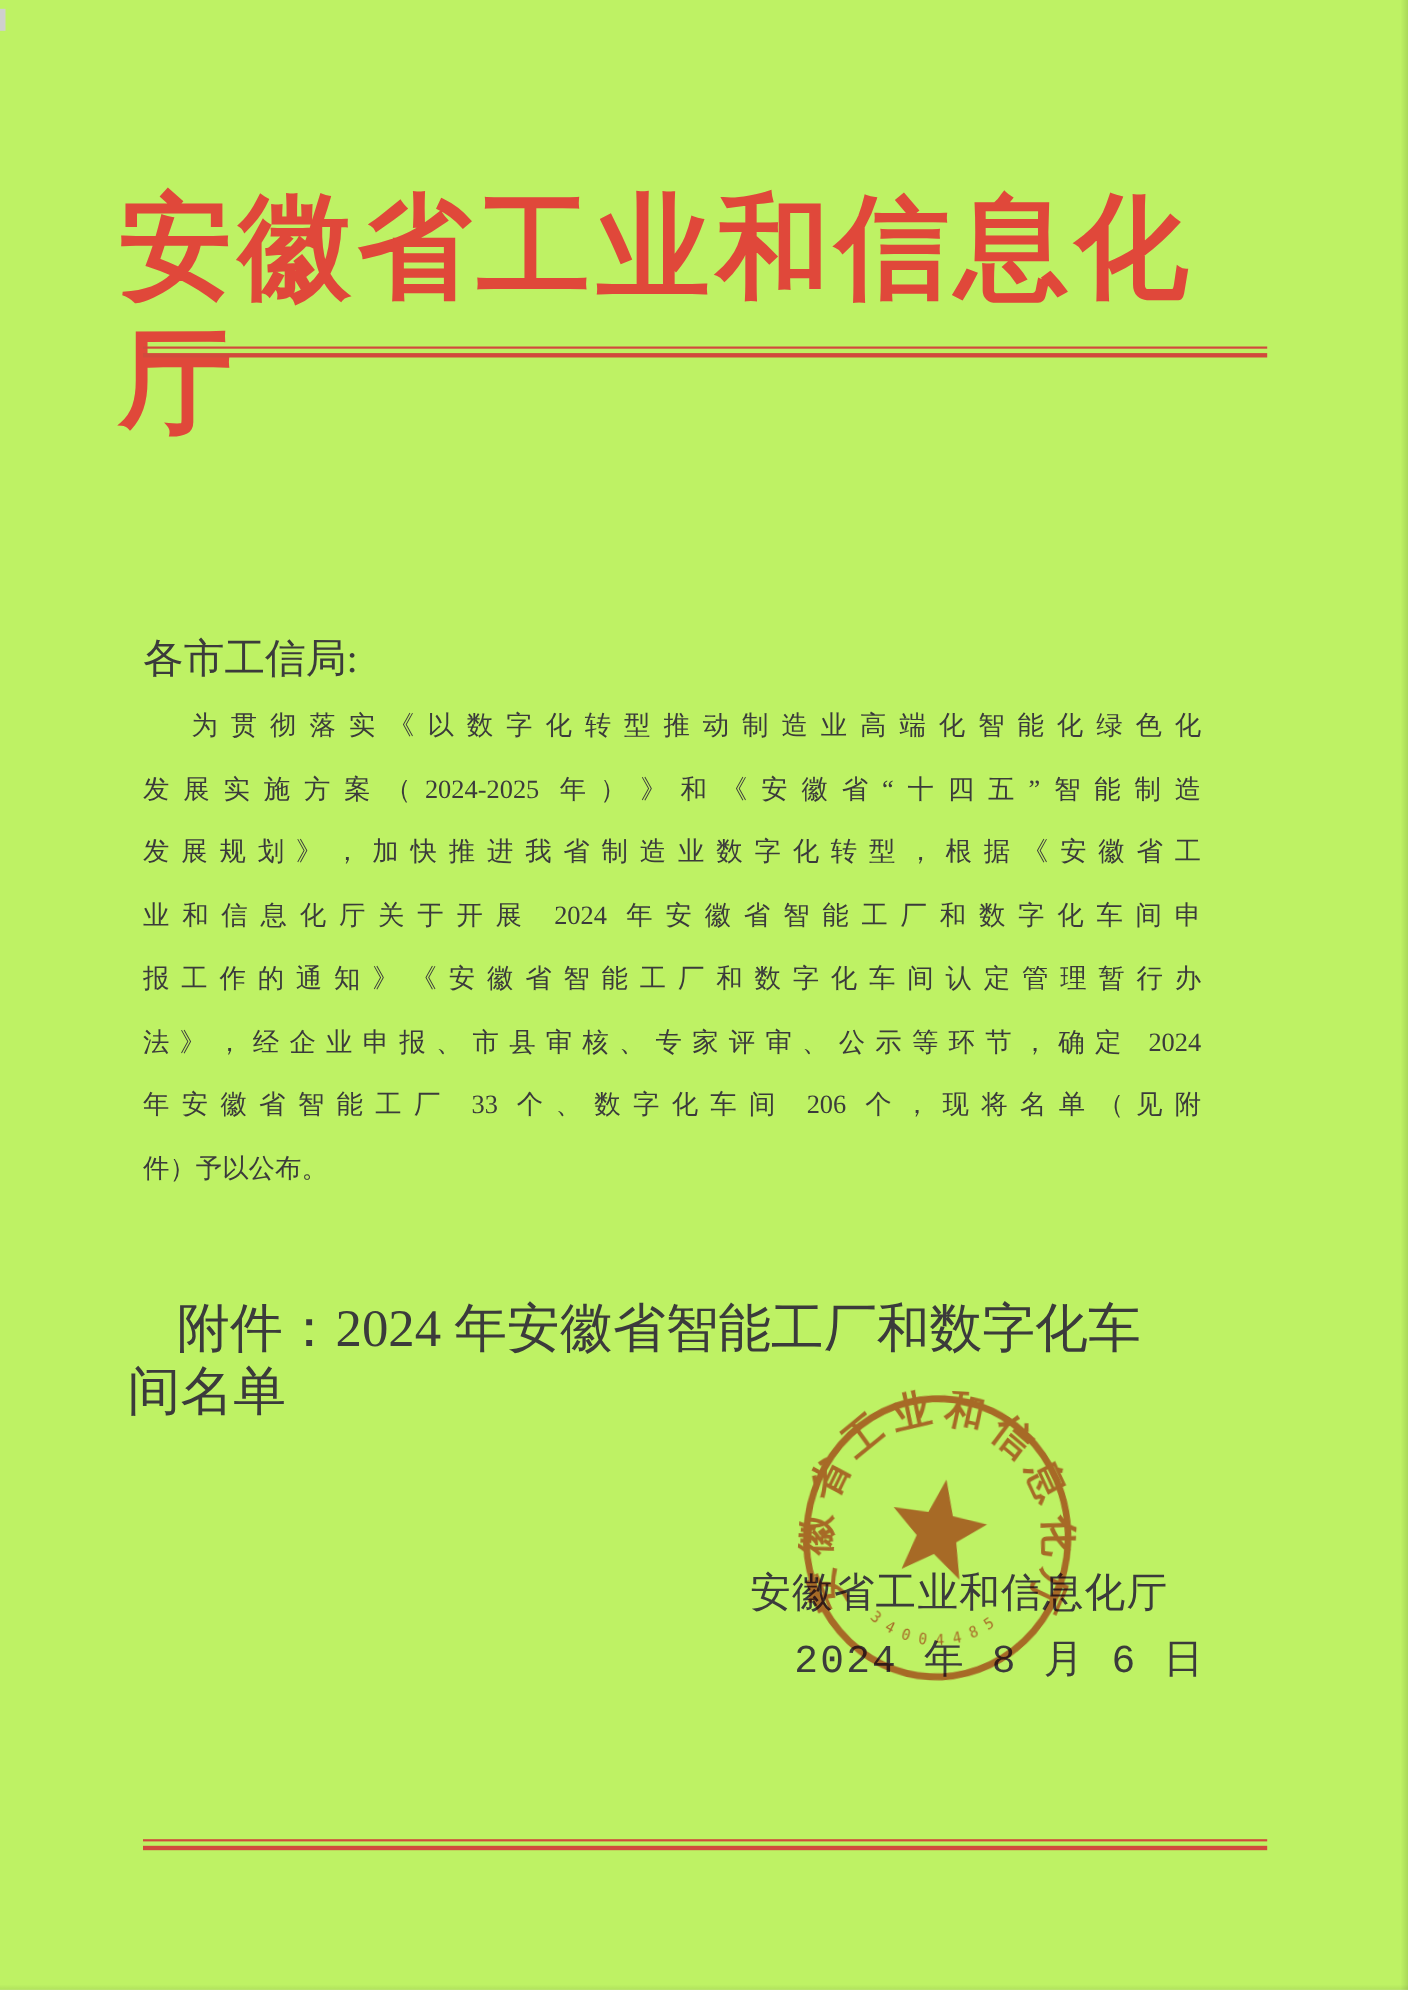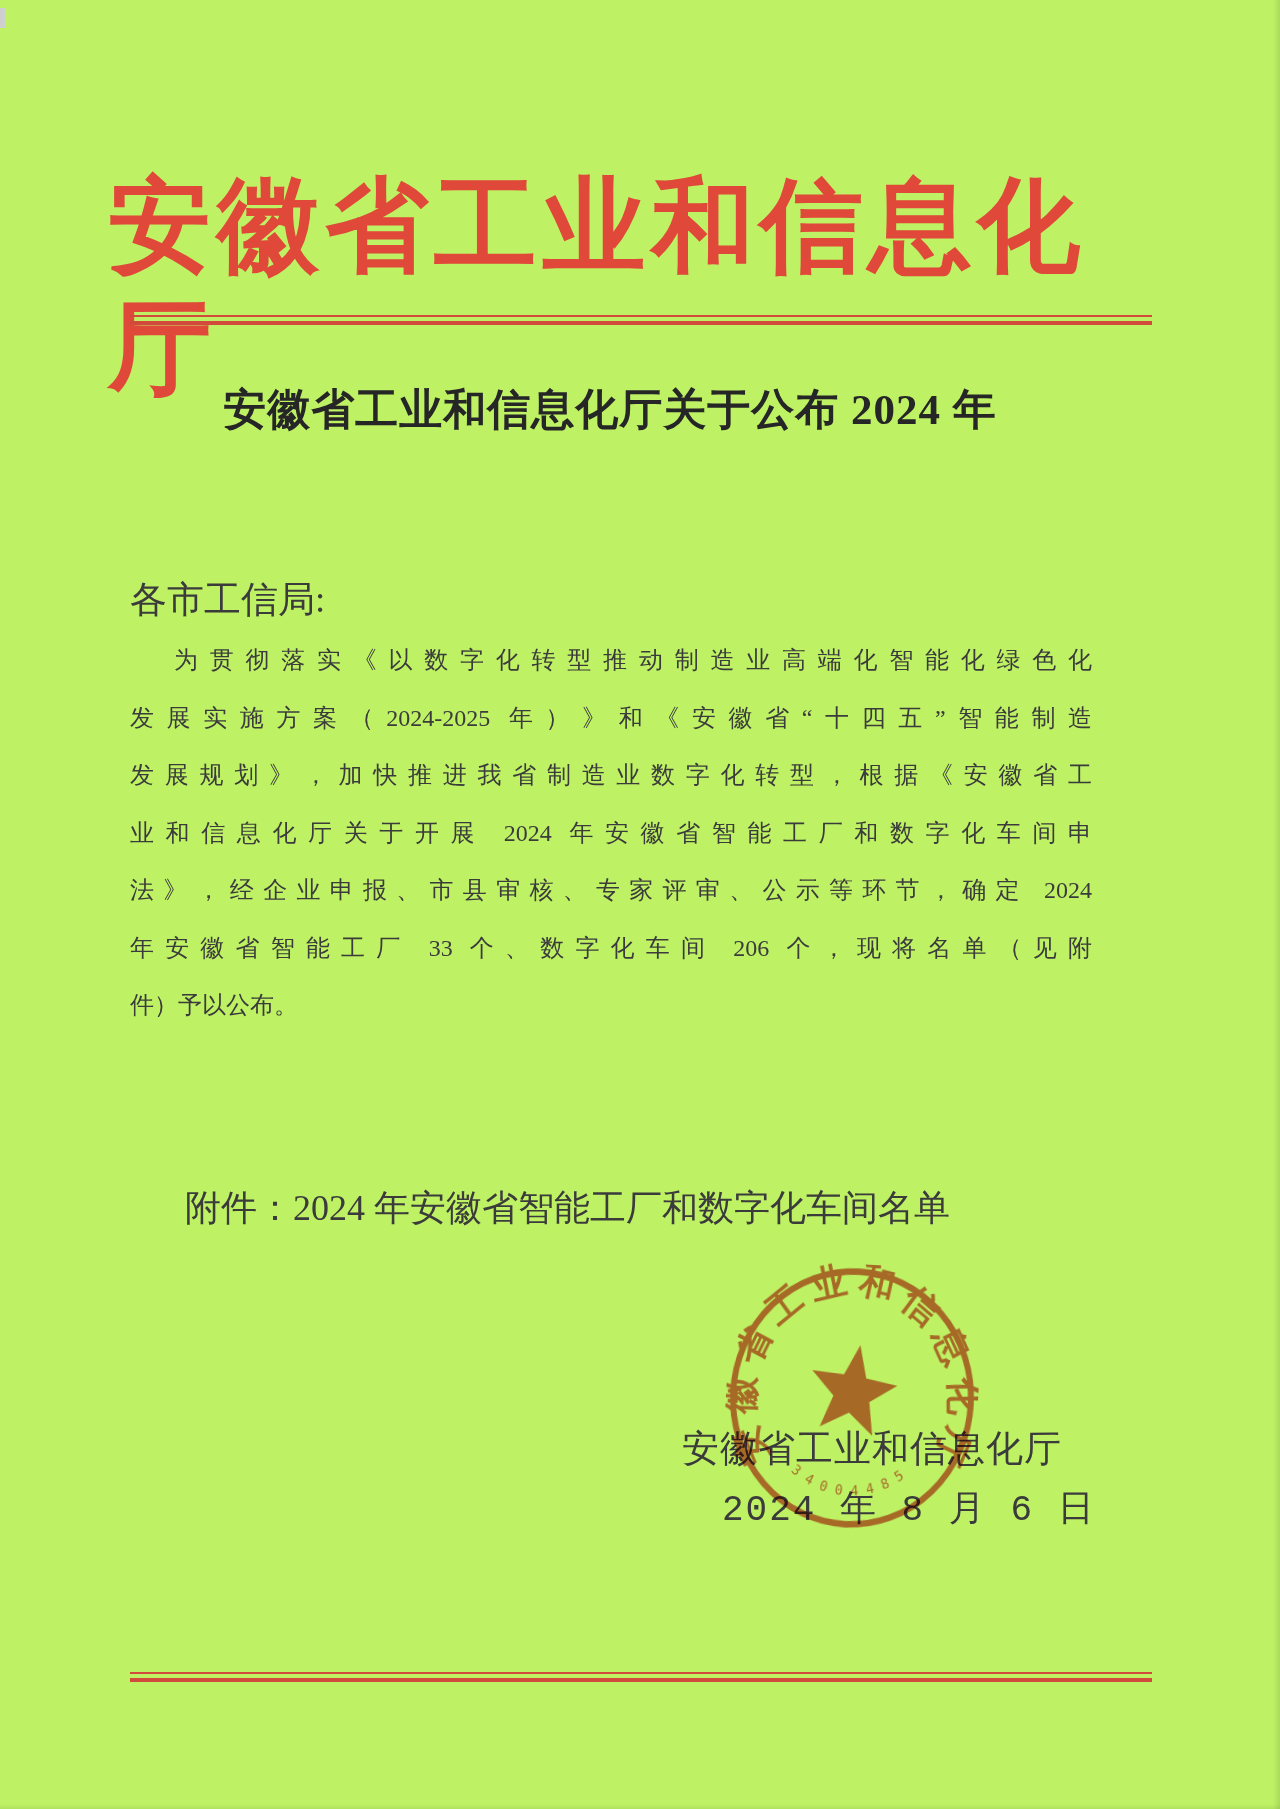--- a/index.html
+++ b/index.html
@@ -51,22 +51,22 @@
     font-size:37px;line-height:46px;color:var(--body-ink,#3b3b3b);
   }
   .body-lines{
     position:absolute;left:130px;top:632px;width:962px;
     font-size:24px;color:var(--body-ink,#3b3b3b);
   }
   .b-line{height:57.5px;line-height:57.5px;}
   .b-line.just{text-align:justify;text-align-last:justify;}
   .b-line.indent{text-indent:44px;}
   .attachment{
-    position:absolute;left:140px;top:1180px;width:962px;
-    font-size:36px;line-height:57px;text-indent:45px;
+    position:absolute;left:116px;top:1180px;width:962px;
+    font-size:48px;line-height:57px;text-indent:45px;
     color:var(--body-ink,#3b3b3b);
   }
 
   
   .signer{
     position:absolute;left:682px;top:1426px;
     font-size:37px;line-height:46px;letter-spacing:1px;
     color:var(--body-ink,#3b3b3b);
   }
   .doc-date{
@@ -89,29 +89,29 @@
 <body>
 
 <div id="page">
 
   <div class="speck"></div>
 
   <div class="agency">安徽省工业和信息化厅</div>
 
   <div class="rule top"></div>
 
-  <div class="title-line l1">安徽省工业和信息化厅关于公布 2024 年</div>
 
   <div class="salutation">各市工信局:</div>
 
   <div class="body-lines">
     <div class="b-line just indent">为贯彻落实《以数字化转型推动制造业高端化智能化绿色化</div>
     <div class="b-line just">发展实施方案（2024-2025 年）》和《安徽省“十四五”智能制造</div>
     <div class="b-line just">发展规划》，加快推进我省制造业数字化转型，根据《安徽省工</div>
     <div class="b-line just">业和信息化厅关于开展 2024 年安徽省智能工厂和数字化车间申</div>
+    <div class="b-line just">报工作的通知》《安徽省智能工厂和数字化车间认定管理暂行办</div>
     <div class="b-line just">法》，经企业申报、市县审核、专家评审、公示等环节，确定 2024</div>
     <div class="b-line just">年安徽省智能工厂 33 个、数字化车间 206 个，现将名单（见附</div>
     <div class="b-line">件）予以公布。</div>
   </div>
 
   <div class="attachment">附件：2024 年安徽省智能工厂和数字化车间名单</div>
 
   <div class="signer">安徽省工业和信息化厅</div>
 
   <div class="doc-date">2024 年 8 月 6 日</div>

